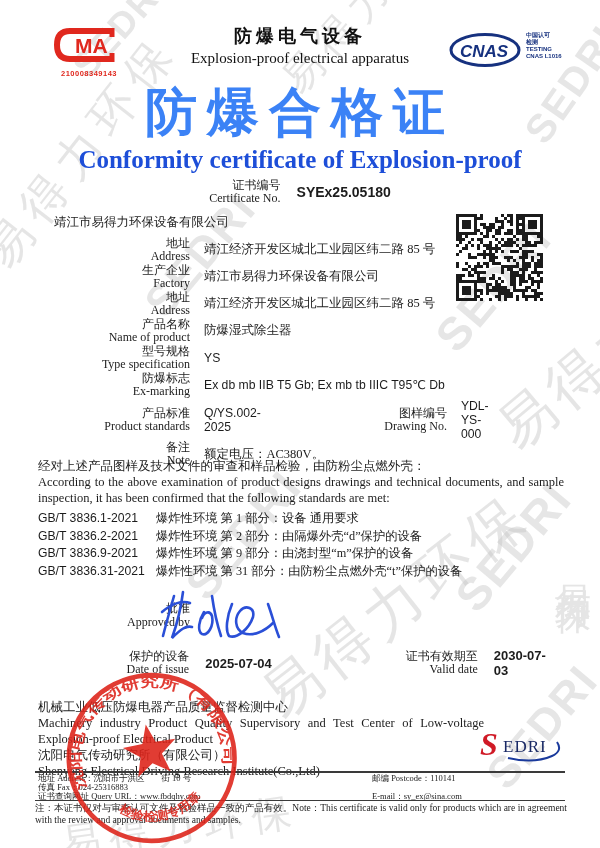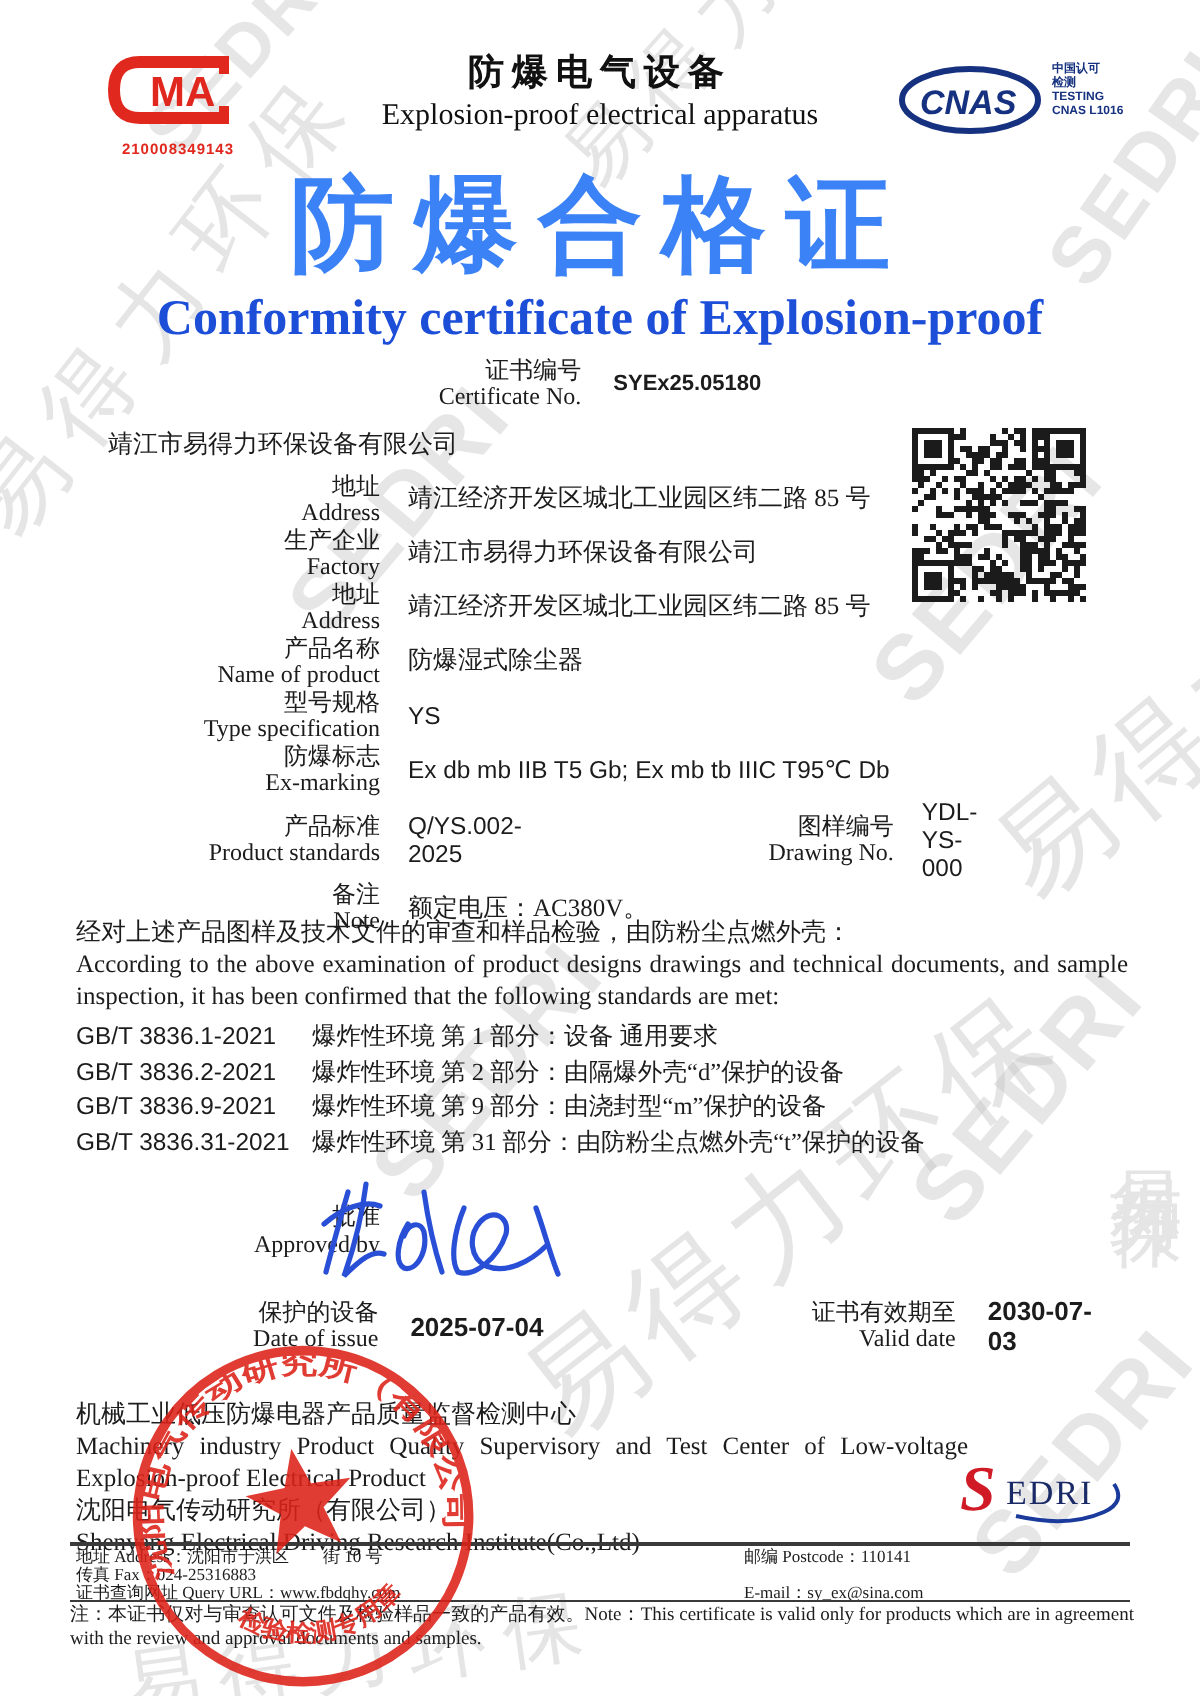--- a/index.html
+++ b/index.html
@@ -25,21 +25,21 @@
              font-size:6px;line-height:7px;font-weight:bold;}
   
   .main-title{position:absolute;left:0;right:0;top:78px;text-align:center;
               font-family:"Liberation Sans","DejaVu Sans",sans-serif;
               font-size:52px;font-weight:bold;letter-spacing:10px;color:#3b82f6;}
   .sub-title{position:absolute;left:0;right:0;top:146px;text-align:center;
              font-size:25px;font-weight:bold;color:#1d4ed8;}
   .certno{position:absolute;left:0;top:179px;width:600px;display:flex;justify-content:center;align-items:center;}
   .certno .lbl{text-align:right;font-size:12px;line-height:13px;}
   .certno .val{margin-left:16px;font-family:"Liberation Sans",sans-serif;
-               font-weight:bold;font-size:11px;}
+               font-weight:bold;font-size:14px;}
   
   .fields{position:absolute;left:40px;top:209px;width:430px;}
   .frow{display:flex;align-items:center;min-height:27.1px;}
   .flabel{width:150px;text-align:right;flex:none;}
   .flabel .zh{font-size:12px;line-height:13px;}
   .flabel .en{font-size:12px;line-height:13px;}
   .fvalue{margin-left:14px;font-size:12.5px;}
   .num{font-family:"Liberation Sans","DejaVu Sans",sans-serif;font-size:12.2px;}
   .bold-num{font-family:"Liberation Sans",sans-serif;font-weight:bold;font-size:13px;}
   .drawing-lbl{width:118px;text-align:right;margin-left:68px;flex:none;}

